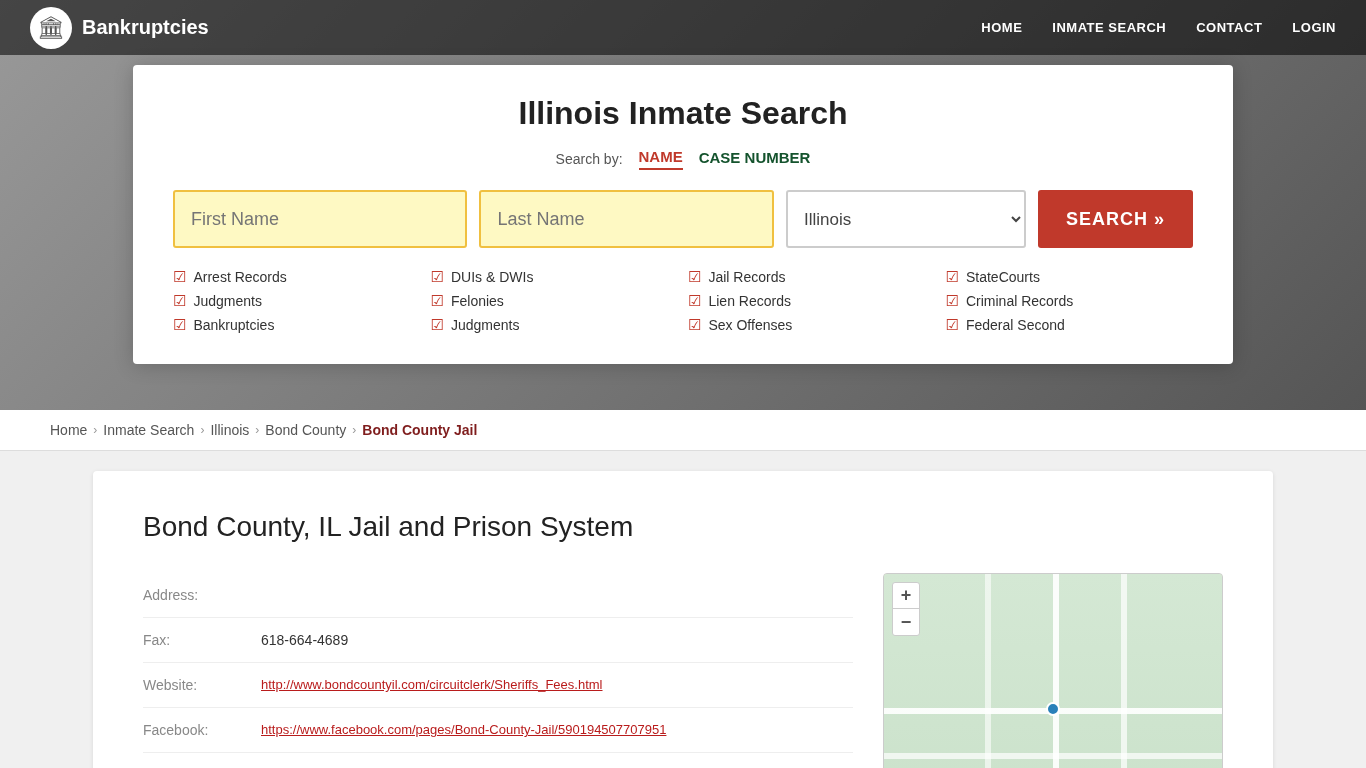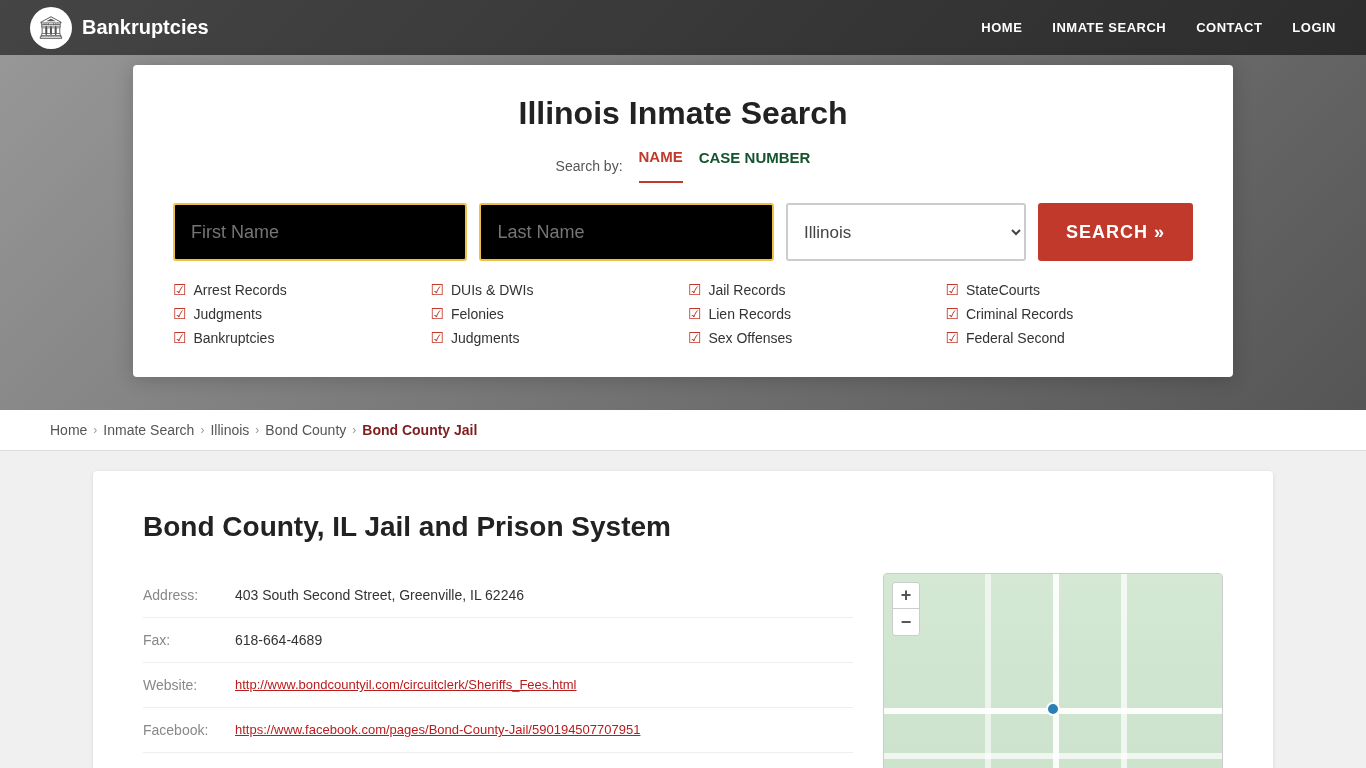--- a/index.html
+++ b/index.html
@@ -101,41 +101,41 @@
       margin-bottom: 20px;
     }
     .search-by-label {
       color: #555;
       font-size: 14px;
     }
     .search-tab {
       font-size: 15px;
       font-weight: bold;
       cursor: pointer;
-      padding-bottom: 16px;
+      padding-bottom: 3px;
       color: #333;
     }
     .search-tab.active {
       color: #c0392b;
       border-bottom: 2px solid #c0392b;
     }
     .search-tab.inactive {
       color: #14532d;
     }
     .search-inputs-row {
       display: flex;
       gap: 12px;
       margin-bottom: 20px;
       align-items: center;
     }
     .search-input {
       flex: 1;
       height: 58px;
       border: 2px solid #f0c040;
-      background: #000000;
+      background: #fef9c3;
       border-radius: 3px;
       padding: 0 16px;
       font-size: 18px;
       color: #888;
       outline: none;
     }
     .search-select {
       width: 240px;
       height: 58px;
       border: 2px solid #ccc;
@@ -210,37 +210,37 @@
     .main-content {
       max-width: 1180px;
       margin: 20px auto;
       background: white;
       border-radius: 4px;
       padding: 40px 50px;
       box-shadow: 0 1px 4px rgba(0,0,0,0.1);
     }
     .facility-title {
       font-size: 28px;
-      font-weight: bold;
+      font-weight: normal;
       color: #222;
       margin-bottom: 30px;
     }
     .content-layout {
       display: flex;
       gap: 30px;
     }
     .info-section {
       flex: 1;
     }
     .info-row {
       display: flex;
       align-items: flex-start;
       padding: 14px 0;
       border-bottom: 1px solid #eee;
-      gap: 2px;
+      gap: 28px;
     }
     .info-label {
       width: 90px;
       color: #888;
       font-size: 14px;
       flex-shrink: 0;
     }
     .info-value {
       color: #333;
       font-size: 14px;
@@ -440,21 +440,20 @@
 </div>
 
 <div class="main-content">
   <h2 class="facility-title">Bond County, IL Jail and Prison System</h2>
 
   <div class="content-layout">
     <div class="info-section">
 
       <div class="info-row">
         <span class="info-label">Address:</span>
-        <span class="info-value">403 South Second Street, Greenville, IL 62246</span>
       </div>
 
 
       <div class="info-row">
         <span class="info-label">Fax:</span>
         <span class="info-value">618-664-4689</span>
       </div>
 
       <div class="info-row">
         <span class="info-label">Website:</span>

